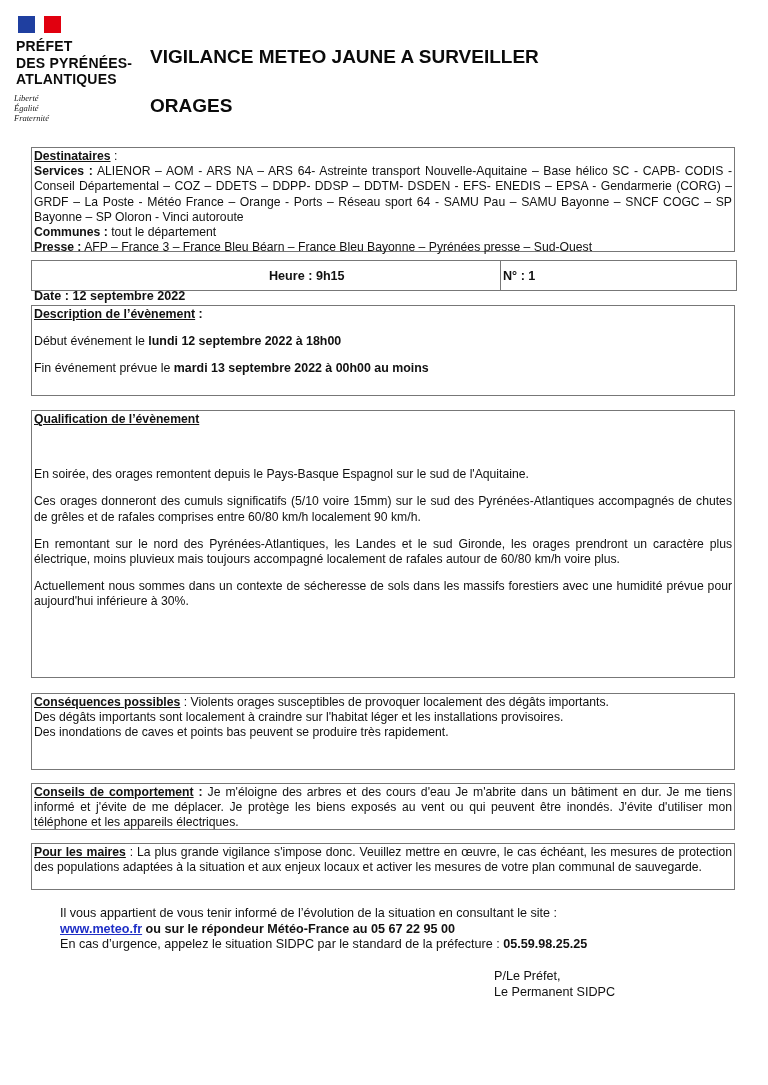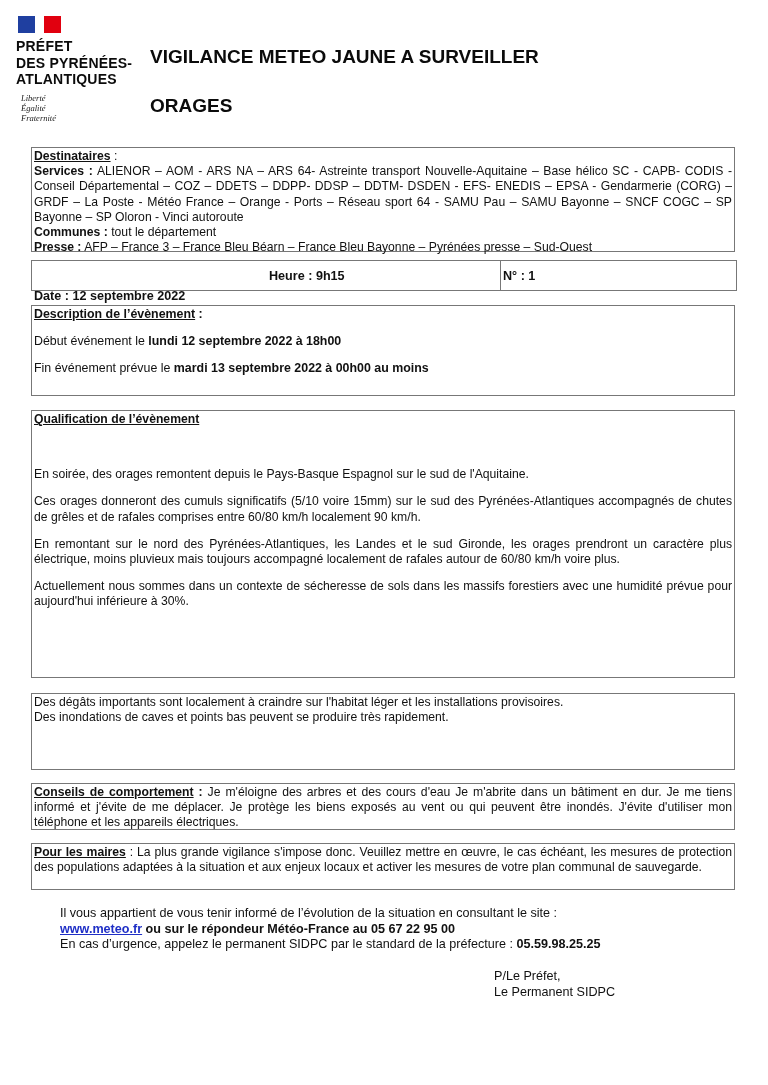--- a/index.html
+++ b/index.html
@@ -5,21 +5,21 @@
   html, body { margin:0; padding:0; background:#ffffff; }
   body { width:768px; height:1085px; position:relative; overflow:hidden;
          font-family:"Liberation Sans", sans-serif; color:#111; font-size:12.2px; }
   .abs { position:absolute; }
   
   .flag { left:18px; top:16px; width:43px; height:17px; display:flex; }
   .flag .b { flex:1; background:#1f3fa0; }
   .flag .w { flex:0.6; background:#fff; }
   .flag .r { flex:1; background:#e1000f; }
   .logo-text { left:16px; top:38px; font-weight:bold; font-size:14px; line-height:16.5px; letter-spacing:0.2px; color:#0b0b0b; }
-  .motto { left:21px; top:93px; font-family:"Liberation Serif", serif; font-style:italic; font-size:8.5px; line-height:10px; color:#222; }
+  .motto { left:14px; top:93px; font-family:"Liberation Serif", serif; font-style:italic; font-size:8.5px; line-height:10px; color:#222; }
   .title { left:150px; width:468px; font-weight:bold; font-size:19px; color:#0b0b0b; }
   .t1 { top:46px; }
   .t2 { top:95px; }
   .box { position:absolute; left:31px; width:704px; border:1px solid #777; box-sizing:border-box; padding:1px 2px 2px 2px; line-height:15.2px; text-align:justify; }
   .u { text-decoration:underline; }
   .b { font-weight:bold; }
   p { margin:0; }
   .gap { height:12px; }
   .datebox { position:absolute; left:31px; top:260px; width:706px; height:31px; border:1px solid #777; box-sizing:border-box; display:flex; font-weight:bold; font-size:12.6px; }
   .datebox .c { display:flex; align-items:center; padding-left:2px; box-sizing:border-box; }
@@ -81,34 +81,35 @@
   <div class="gap"></div>
   <p>Ces orages donneront des cumuls significatifs (5/10 voire 15mm) sur le sud des Pyrénées-Atlantiques accompagnés de chutes de grêles et de rafales comprises entre 60/80 km/h localement 90 km/h.</p>
   <div class="gap"></div>
   <p>En remontant sur le nord des Pyrénées-Atlantiques, les Landes et le sud Gironde, les orages prendront un caractère plus électrique, moins pluvieux mais toujours accompagné localement de rafales autour de 60/80 km/h voire plus.</p>
   <div class="gap"></div>
   <p>Actuellement nous sommes dans un contexte de sécheresse de sols dans les massifs forestiers avec une humidité prévue pour aujourd'hui inférieure à 30%.</p>
   <div class="gap"></div>
 </div>
 
 <div class="box" style="top:693px; height:77px;">
+  <p><span class="b u">Conséquences possibles</span><span> : Violents orages susceptibles de provoquer localement des dégâts importants.</span></p>
   <p>Des dégâts importants sont localement à craindre sur l'habitat léger et les installations provisoires.</p>
   <p>Des inondations de caves et points bas peuvent se produire très rapidement.</p>
 </div>
 
 <div class="box" style="top:783px; height:47px;">
   <p><span class="b u">Conseils de comportement</span><span class="b"> :</span><span> Je m'éloigne des arbres et des cours d'eau Je m'abrite dans un bâtiment en dur. Je me tiens informé et j'évite de me déplacer. Je protège les biens exposés au vent ou qui peuvent être inondés. J'évite d'utiliser mon téléphone et les appareils électriques.</span></p>
 </div>
 
 <div class="box" style="top:843px; height:47px;">
   <p><span class="b u">Pour les maires</span><span> : La plus grande vigilance s'impose donc. Veuillez mettre en œuvre, le cas échéant, les mesures de protection des populations adaptées à la situation et aux enjeux locaux et activer les mesures de votre plan communal de sauvegarde.</span></p>
 </div>
 
 <div class="abs footer">
   <div>Il vous appartient de vous tenir informé de l’évolution de la situation en consultant le site :</div>
   <div class="b"><a class="link">www.meteo.fr</a><span> ou sur le répondeur Météo-France au 05 67 22 95 00</span></div>
-  <div><span>En cas d’urgence, appelez le permanent SIDPC par le standard de la préfecture : </span><span class="b">05.59.98.25.25</span></div>
+  <div><span>En cas d’urgence, appelez le situation SIDPC par le standard de la préfecture : </span><span class="b">05.59.98.25.25</span></div>
 </div>
 
 <div class="abs sign">
   <div>P/Le Préfet,</div>
   <div>Le Permanent SIDPC</div>
 </div>
 
 </body></html>

